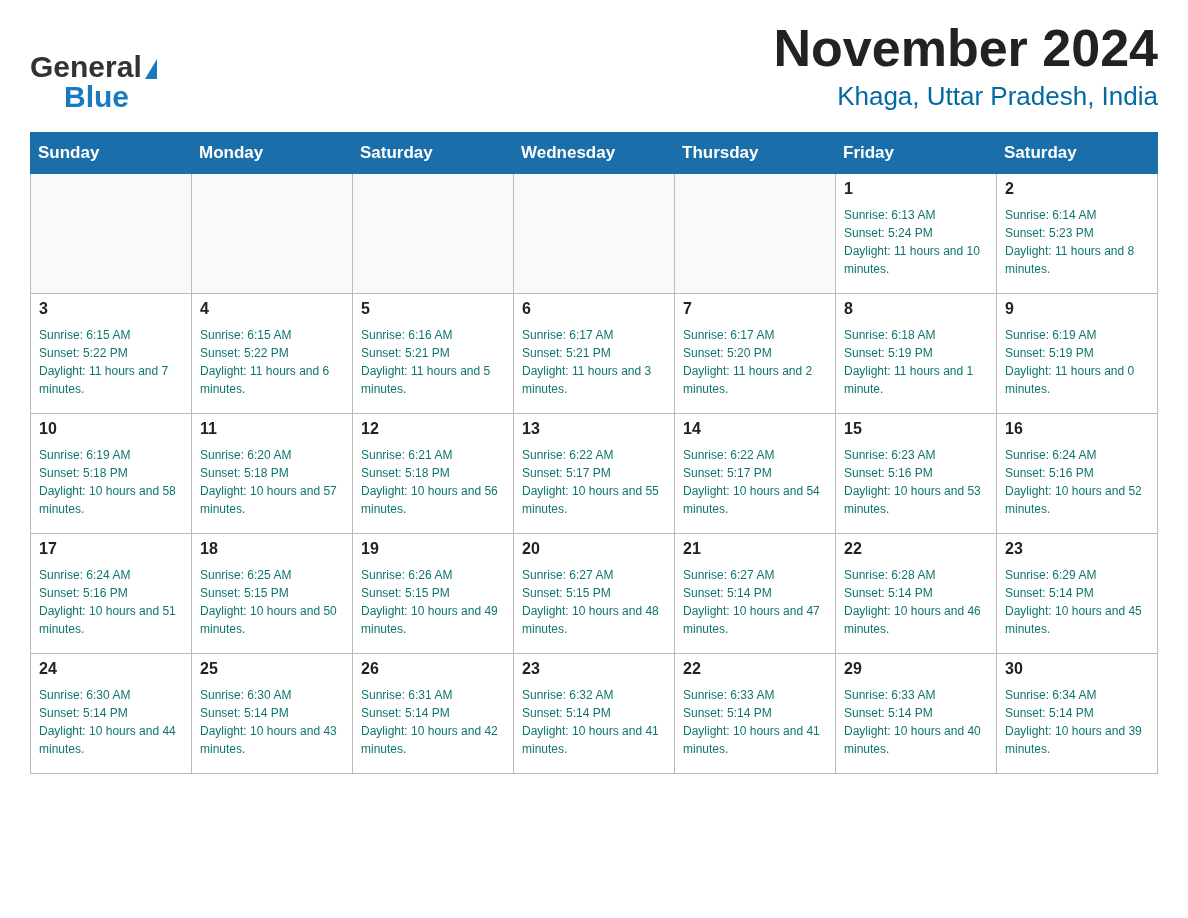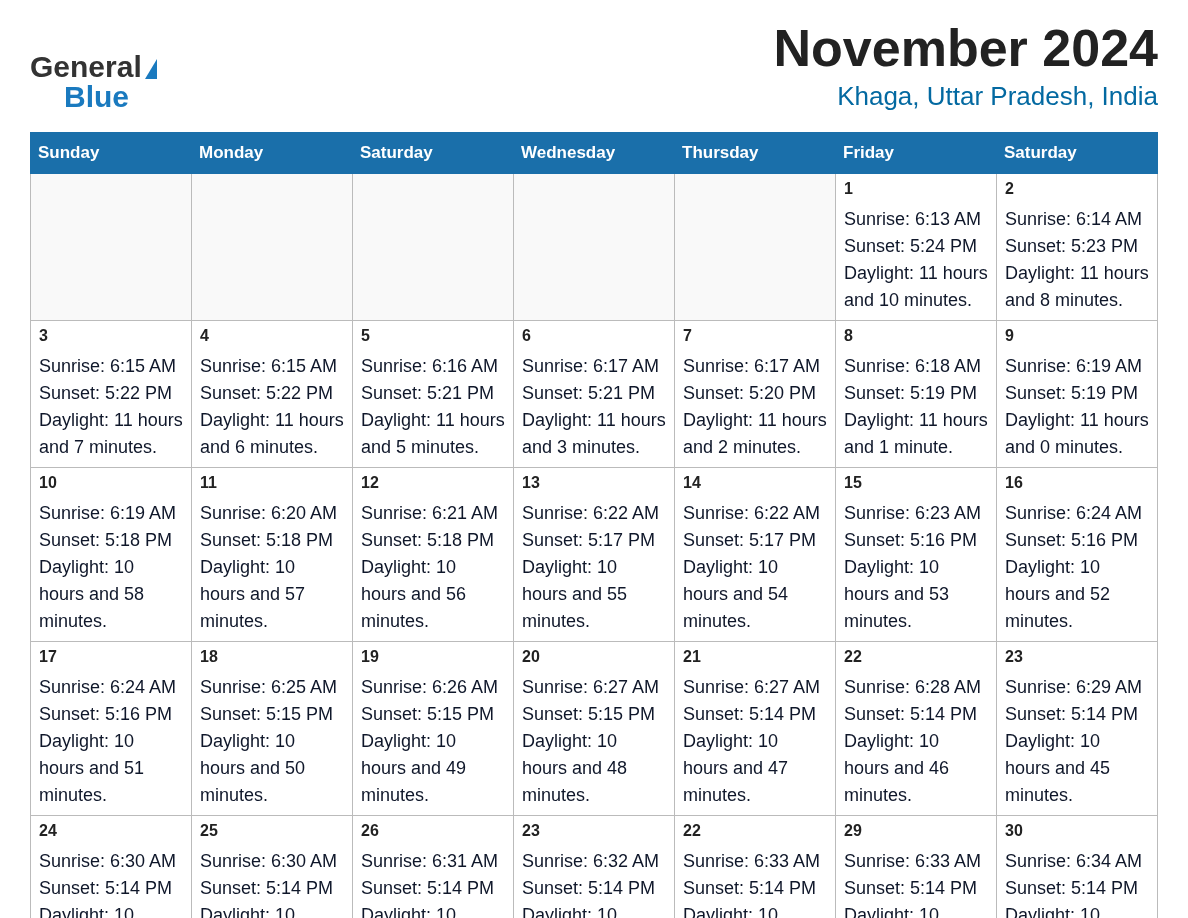--- a/index.html
+++ b/index.html
@@ -55,22 +55,22 @@
       color: #222;
     }
     .day-number {
       font-size: 16px;
       font-weight: bold;
       color: #222;
       display: block;
       margin-bottom: 4px;
     }
     .day-info {
-      font-size: 18px;
-      color: #0f172a;
+      font-size: 12px;
+      color: #0f766e;
       line-height: 1.5;
       margin-top: 8px;
     }
     .empty-cell {
       background: #f9f9f9;
     }
     .logo-row {
       display: flex;
       align-items: center;
       line-height: 1;

